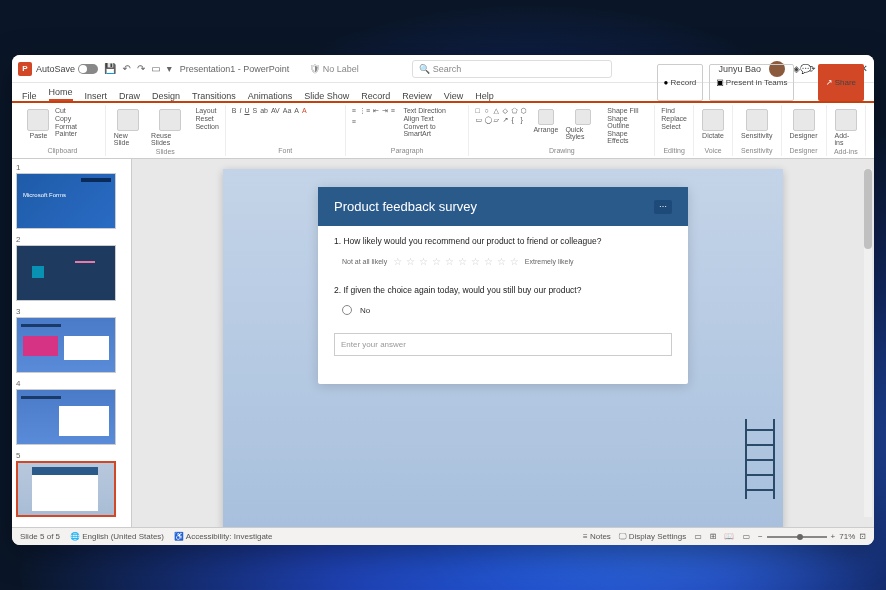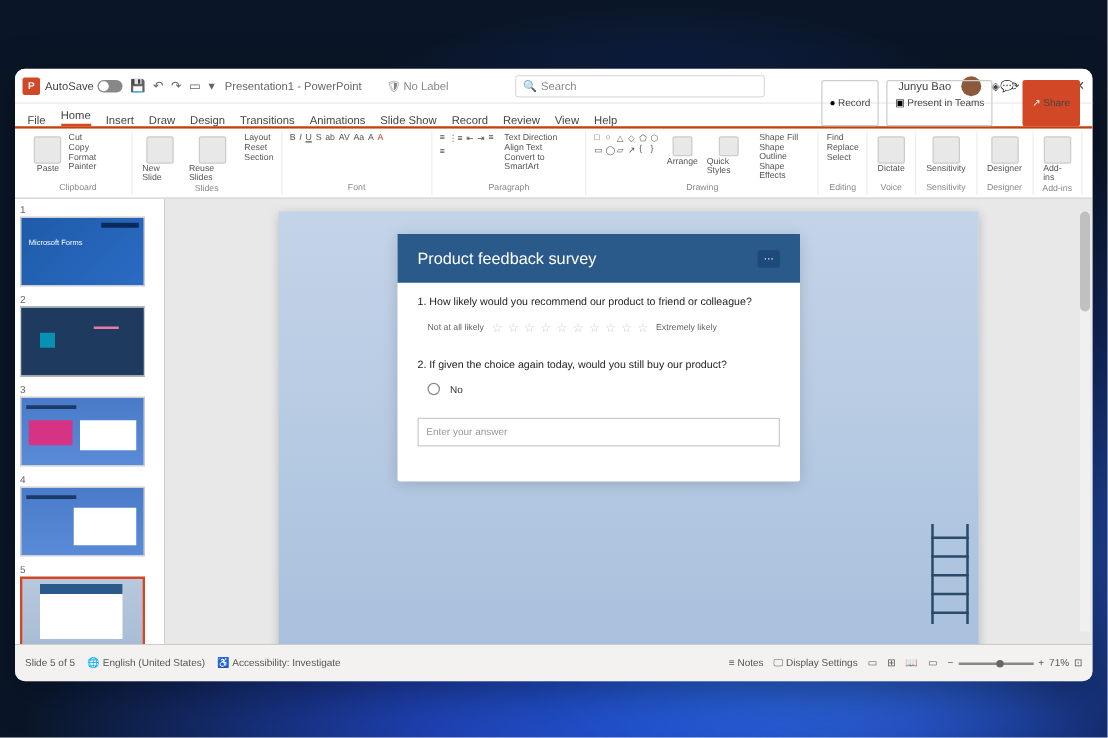--- a/index.html
+++ b/index.html
@@ -45,38 +45,38 @@
 .thumb3{background:linear-gradient(#4a7bc8,#5a8bd8)}
 .thumb4{background:linear-gradient(#4a7bc8,#5a8bd8)}
 .thumb5{background:linear-gradient(180deg,#b8c8dd,#a8bdd5)}
 .thumb-inner{position:absolute;font-size:5px;color:#fff}
 .canvas{flex:1;padding:10px 20px;display:flex;justify-content:center;align-items:flex-start;overflow:auto;position:relative}
 .slide{width:560px;height:360px;background:linear-gradient(180deg,#c4d4e8 0%,#a8c0dd 100%);position:relative;box-shadow:0 2px 8px rgba(0,0,0,0.2)}
 .ladder{position:absolute;right:8px;bottom:30px;width:30px;height:80px}
 .ladder-rail{position:absolute;width:2px;height:100%;background:#2a4a6a}
 .ladder-rail.r{right:0}
 .ladder-rung{position:absolute;width:100%;height:2px;background:#2a4a6a}
-.form-card{position:absolute;top:18px;left:95px;width:322px;background:#fff;box-shadow:0 2px 12px rgba(0,0,0,0.15);border-radius:2px}
+.form-card{position:absolute;top:18px;left:95px;width:370px;background:#fff;box-shadow:0 2px 12px rgba(0,0,0,0.15);border-radius:2px}
 .form-header{background:#2a5a8a;color:#fff;padding:12px 16px;display:flex;justify-content:space-between;align-items:center}
 .form-title{font-size:13px;font-weight:400}
 .form-menu{width:18px;height:14px;background:#1e4a7a;border-radius:2px;display:flex;align-items:center;justify-content:center;color:#fff;font-size:8px}
 .form-body{padding:10px 16px;font-size:8px;color:#333}
 .form-intro{color:#666;margin-bottom:14px;font-size:7.5px}
 .question{margin-bottom:18px}
 .q-text{font-size:8.5px;margin-bottom:10px;color:#222}
 .rating{display:flex;align-items:center;gap:6px;font-size:7px;color:#666;padding-left:8px}
 .stars{display:flex;gap:4px}
 .star{color:#ccc;font-size:10px}
 .radios{padding-left:8px}
 .radio-opt{display:flex;align-items:center;gap:8px;margin-bottom:8px;font-size:8px}
 .radio-circle{width:10px;height:10px;border:1px solid #888;border-radius:50%}
 .text-input{width:100%;border:1px solid #ccc;padding:6px;font-size:8px;color:#999;margin-top:6px}
 .scrollbar{position:absolute;right:2px;top:10px;bottom:10px;width:8px;background:#f0f0f0}
 .scroll-thumb{position:absolute;top:0;width:100%;height:80px;background:#c0c0c0;border-radius:4px}
-.statusbar{height:30px;background:#f3f2f1;border-top:1px solid #ccc;display:flex;align-items:center;padding:0 8px;font-size:8px;color:#555;gap:10px}
+.statusbar{height:18px;background:#f3f2f1;border-top:1px solid #ccc;display:flex;align-items:center;padding:0 8px;font-size:8px;color:#555;gap:10px}
 .statusbar-right{margin-left:auto;display:flex;align-items:center;gap:8px}
 .zoom{display:flex;align-items:center;gap:4px}
 .zoom-slider{width:60px;height:2px;background:#888;position:relative}
 .zoom-slider::after{content:'';position:absolute;width:6px;height:6px;background:#666;border-radius:50%;top:-2px;left:30px}
 </style>
 </head>
 <body>
 
 <div class="wave"></div>
 

